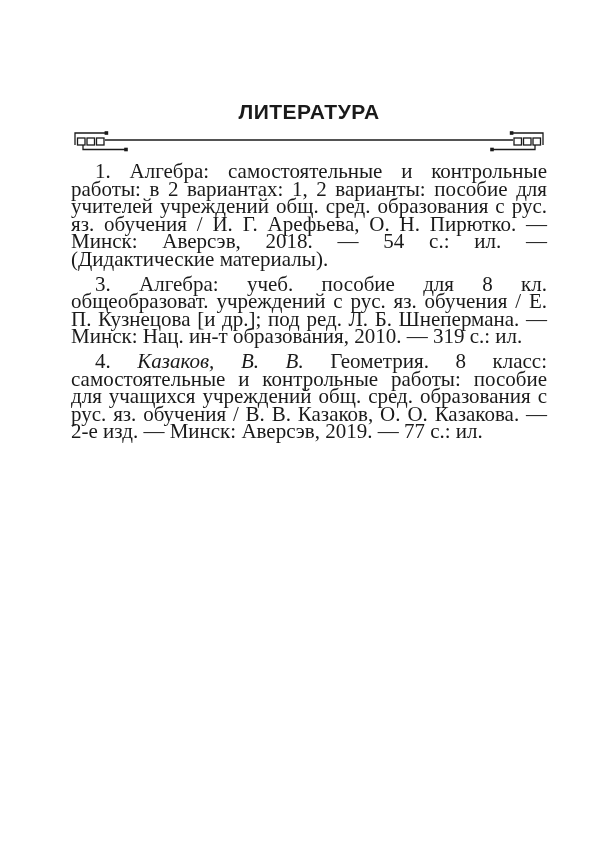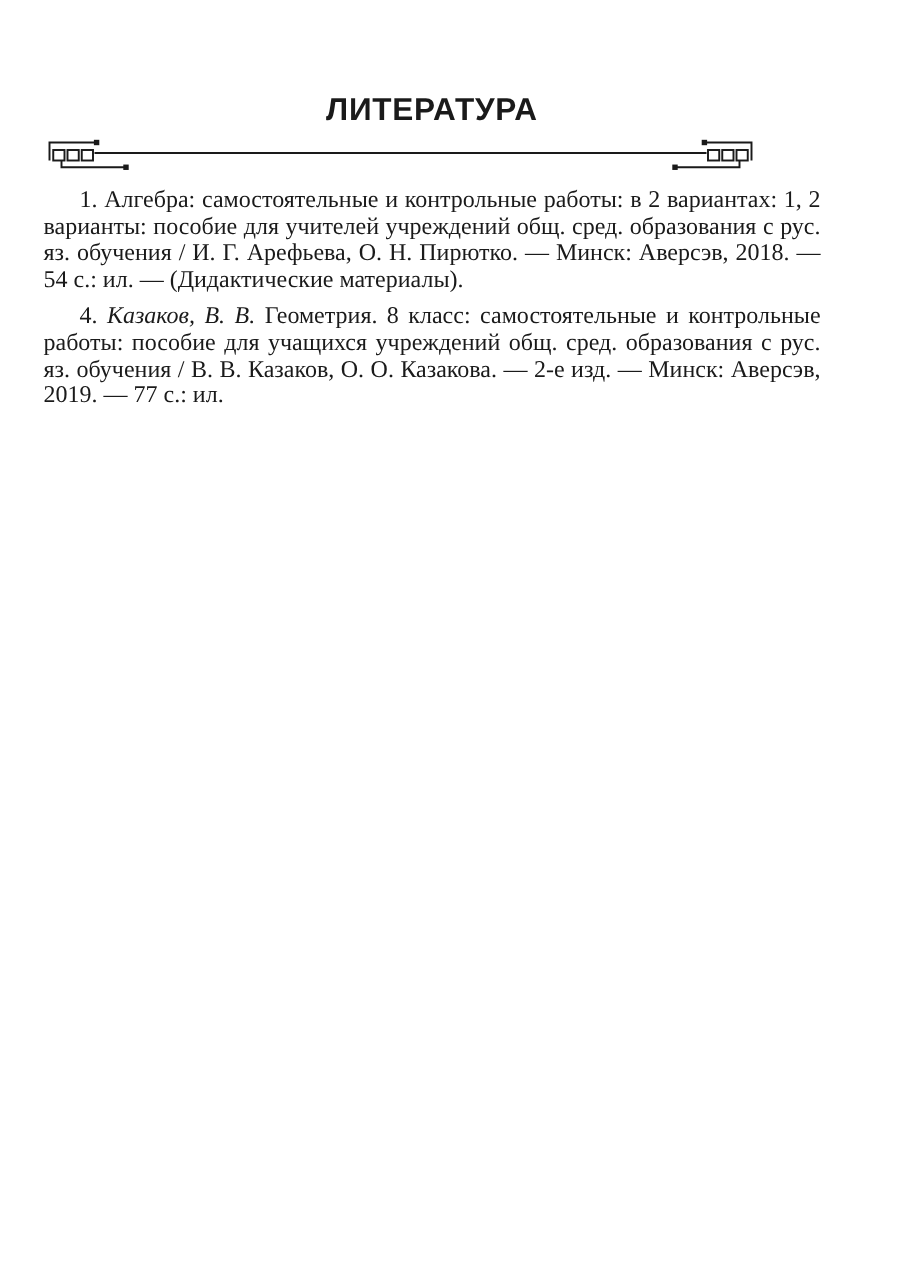--- a/index.html
+++ b/index.html
@@ -3,38 +3,38 @@
 <meta charset="utf-8">
 <style>
   html, body { margin: 0; padding: 0; }
   body {
     width: 600px; height: 848px;
     background: #ffffff;
     color: #1a1a1a;
     font-family: "Liberation Serif", serif;
     overflow: hidden;
   }
-  .page { padding: 62px 53px 0 29px; }
+  .page { padding: 62px 53px 0 71px; margin-top: 38px; }
   .title {
     font-family: "Liberation Sans", sans-serif;
     font-weight: 700;
     font-size: 21px;
     line-height: 24px;
     letter-spacing: 0.5px;
     text-align: center;
     margin: 0 0 6px 0;
   }
   .rule { margin: 0 0 7px 0; }
   .rule svg { display: block; }
   .bib { }
   .entry {
     margin: 0 0 7px 0;
     text-indent: 24px;
     text-align: justify;
-    font-size: 16px;
+    font-size: 21px;
     line-height: 17.6px;
   }
   .entry .author { font-style: italic; }
 </style>
 </head>
 <body>
 
 <main class="page">
 
   <h1 class="title">ЛИТЕРАТУРА</h1>
@@ -63,18 +63,19 @@
         <path d="M12 15 V19.5 H55"></path>
         <rect x="53.2" y="17.7" width="3.6" height="3.6" fill="#1a1a1a" stroke="none"></rect>
       </g>
     </svg>
   </div>
 
   <section class="bib">
   <p class="entry"><span class="num">1. </span><span class="body">Алгебра: самостоятельные и контрольные работы: в 2 вариантах: 1, 2 варианты: пособие для учителей учреждений общ. сред. образования с рус. яз. обучения / И. Г. Арефьева, О. Н. Пирютко. — Минск: Аверсэв, 2018. — 54 с.: ил. — (Дидактические материалы).</span></p>
 
 
+  <p class="entry"><span class="num">3. </span><span class="body">Алгебра: учеб. пособие для 8 кл. общеобразоват. учреждений с рус. яз. обучения / Е. П. Кузнецова [и др.]; под ред. Л. Б. Шнепермана. — Минск: Нац. ин-т образования, 2010. — 319 с.: ил.</span></p>
 
   <p class="entry"><span class="num">4. </span><i class="author">Казаков, В. В. </i><span class="body">Геометрия. 8 класс: самостоятельные и контрольные работы: пособие для учащихся учреждений общ. сред. образования с рус. яз. обучения / В. В. Казаков, О. О. Казакова. — 2-е изд. — Минск: Аверсэв, 2019. — 77 с.: ил.</span></p>
 
 </section>
 
 </main>
 
 </body></html>

